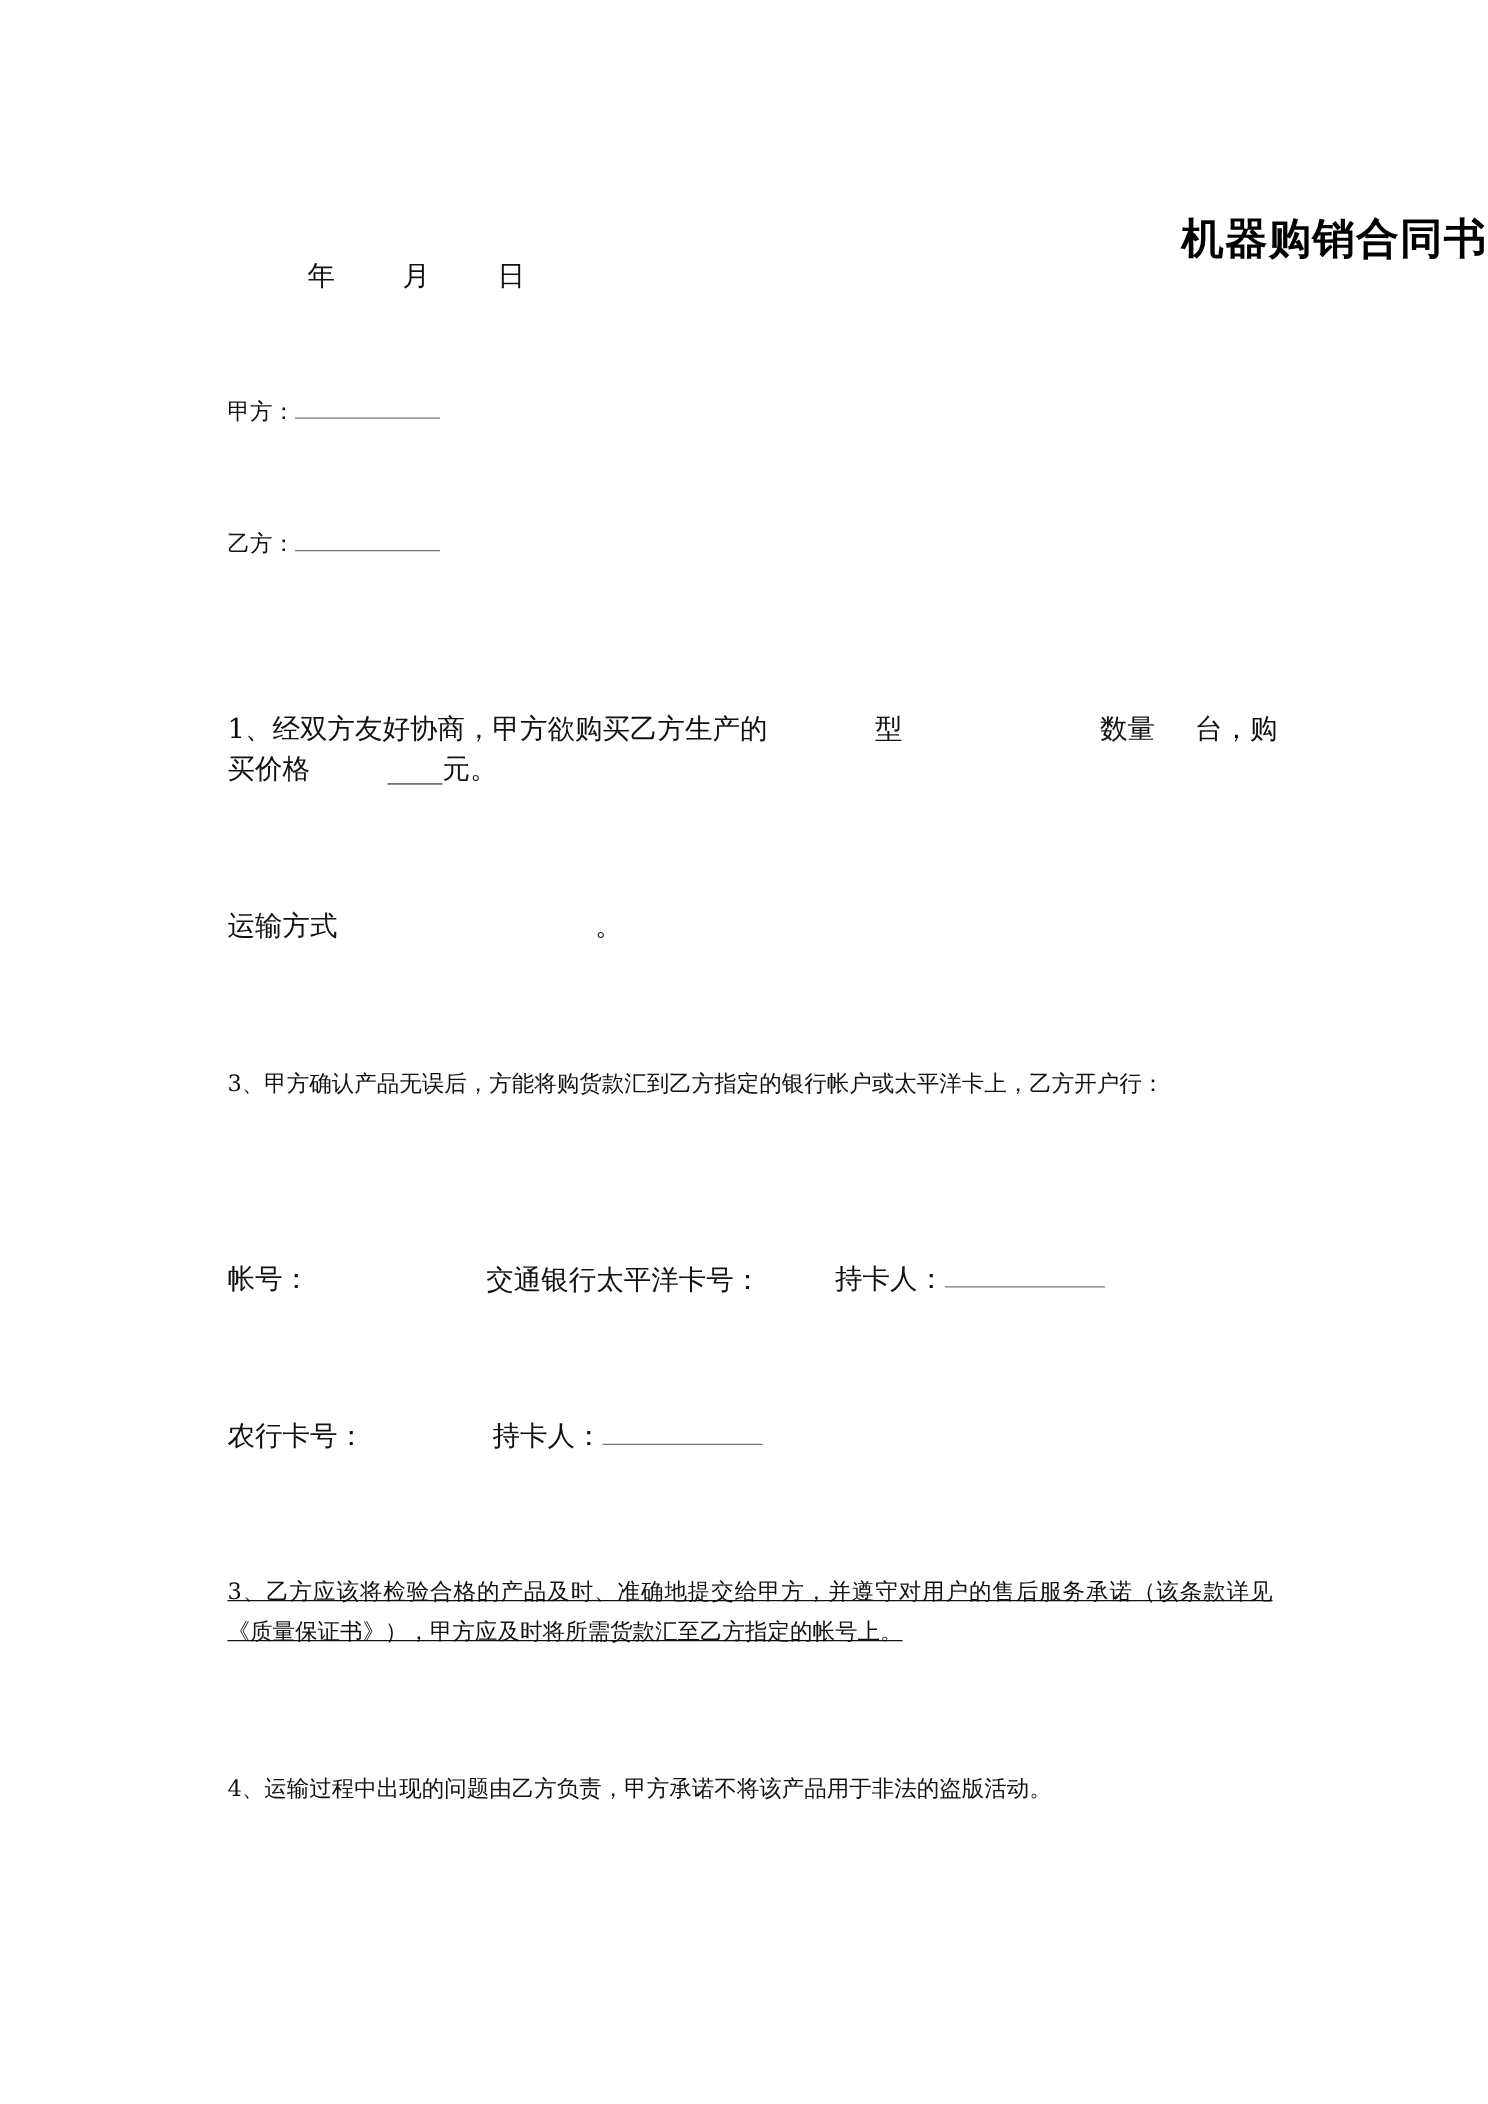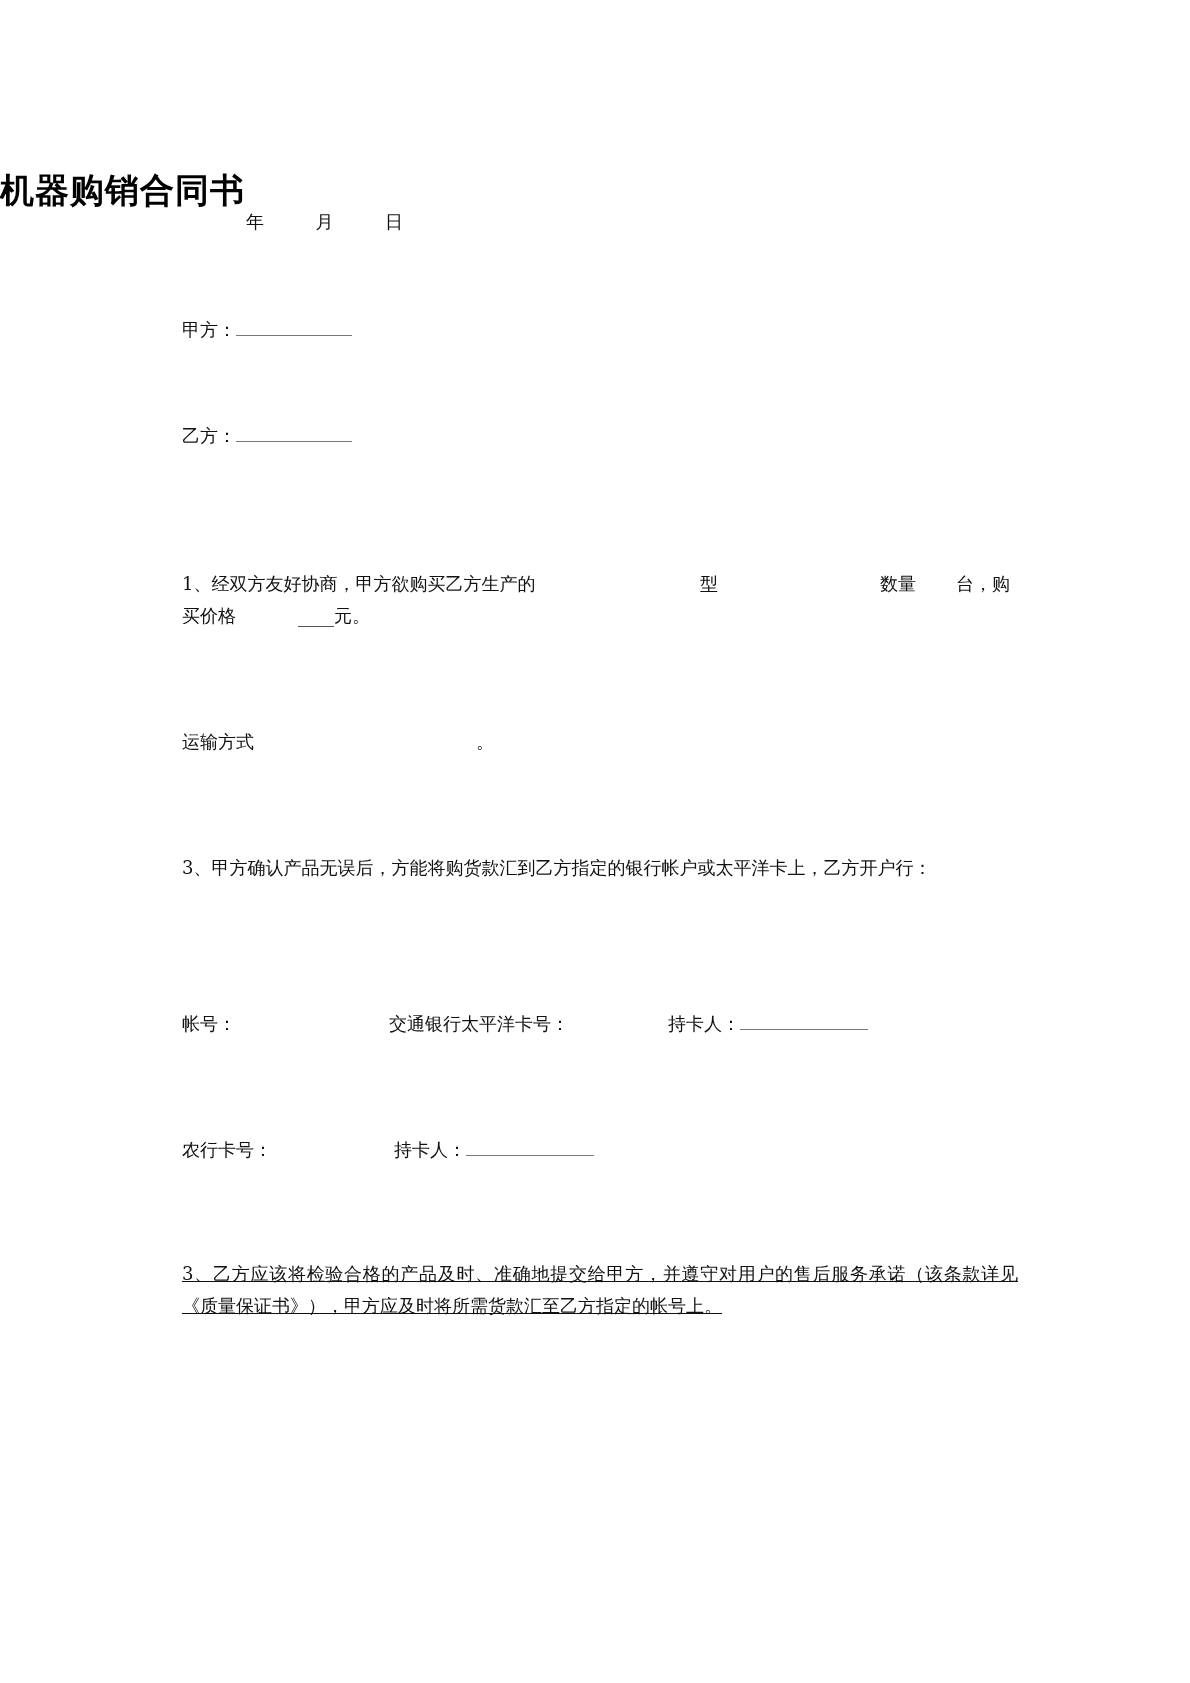--- a/index.html
+++ b/index.html
@@ -20,21 +20,21 @@
       left: 0; top: 0;
       width: 1190px;
       height: 1683px;
       background: #ffffff;
     }
     .title {
       position: absolute;
       top: 168px;
       left: 0;
       width: 1190px;
-      text-align: left;
+      text-align: right;
       font-family: "DejaVu Sans", "Liberation Sans", sans-serif;
       font-weight: bold;
       font-size: 34px;
       letter-spacing: 1px;
       color: #000;
     }
     .line {
       position: absolute;
       left: 182px;
       font-size: 18px;
@@ -48,21 +48,21 @@
       font-size: 18px;
       line-height: 32px;
       text-align: justify;
     }
     .blank {
       display: inline-block;
       border-bottom: 1px solid #777;
       height: 18px;
       vertical-align: baseline;
     }
-    .abs { position: absolute; font-size: 18px; line-height: 32px; white-space: nowrap; }
+    .abs { position: absolute; font-size: 22px; line-height: 32px; white-space: nowrap; }
     .gap { display: inline-block; }
   </style>
 </head>
 <body>
 
 <div class="page">
 
   <div class="title">机器购销合同书</div>
 
   <div class="abs" style="top:206px; left:246px;">
@@ -102,14 +102,15 @@
     <span>持卡人：</span><span class="blank" style="width:128px;"></span>
   </div>
 
   <div class="abs" style="top:1134px; left:182px;">农行卡号：</div>
   <div class="abs" style="top:1134px; left:394px;">
     <span>持卡人：</span><span class="blank" style="width:128px;"></span>
   </div>
 
   <div class="para" style="top:1258px;text-decoration:underline;">3、乙方应该将检验合格的产品及时、准确地提交给甲方，并遵守对用户的售后服务承诺（该条款详见《质量保证书》），甲方应及时将所需货款汇至乙方指定的帐号上。</div>
 
+  <div class="para" style="top:1416px;">4、运输过程中出现的问题由乙方负责，甲方承诺不将该产品用于非法的盗版活动。</div>
 
 </div>
 
 </body></html>

